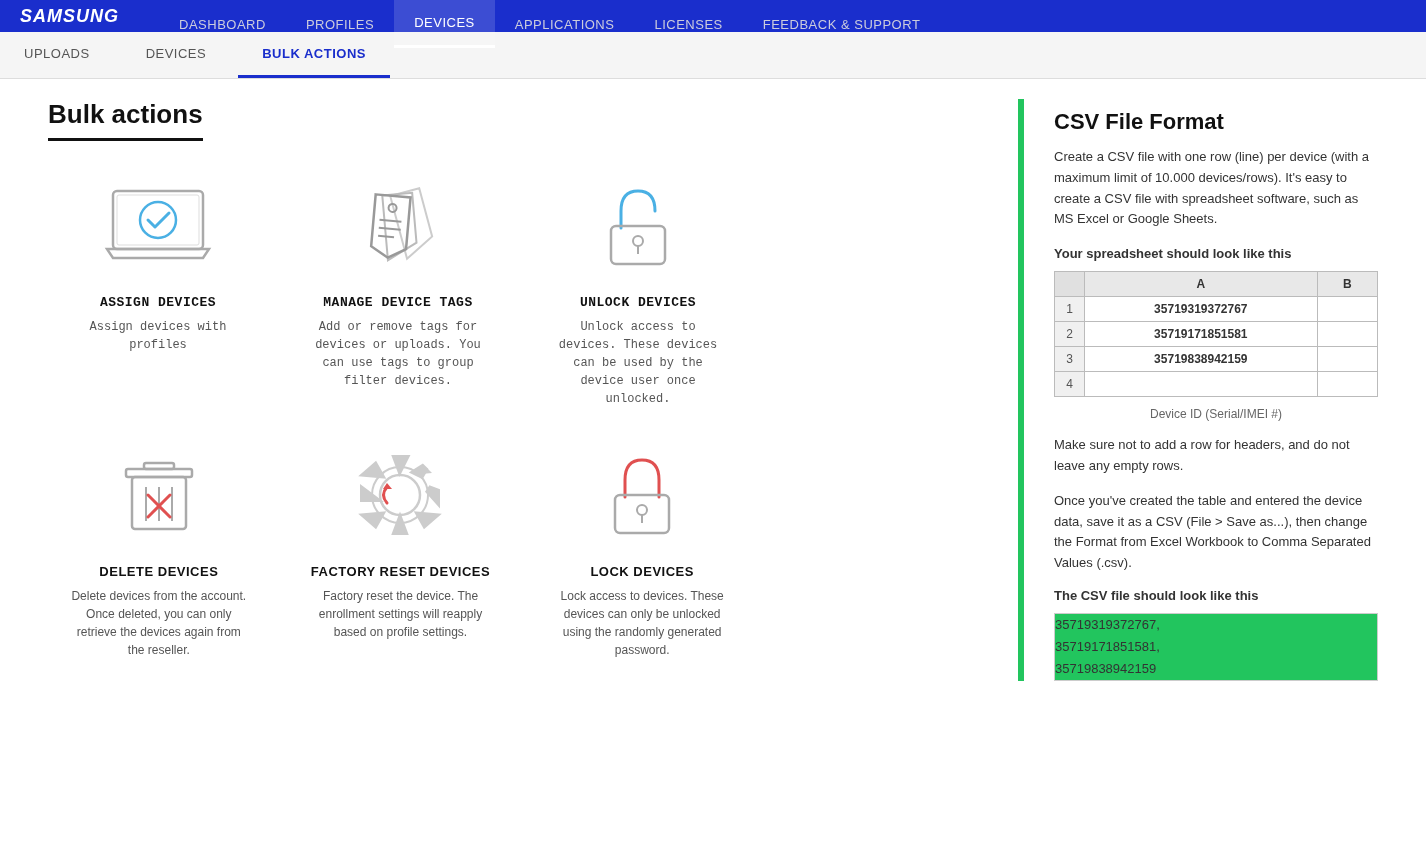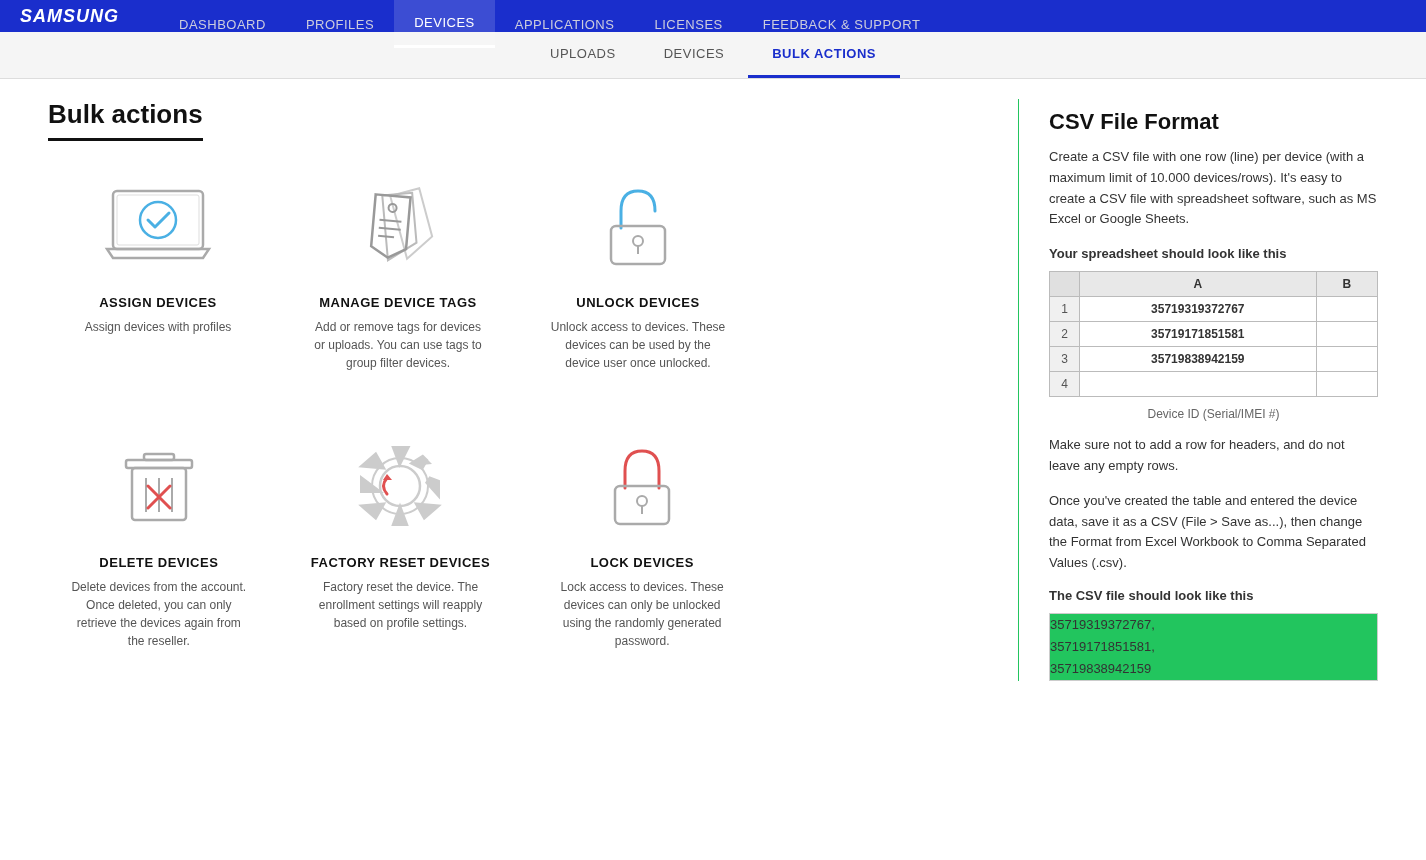--- a/index.html
+++ b/index.html
@@ -43,22 +43,22 @@
       color: #fff;
       background: rgba(255,255,255,0.15);
       border-bottom: 3px solid #fff;
     }
 
     
     .sub-nav {
       background: #f5f5f5;
       border-bottom: 1px solid #ddd;
       display: flex;
-      justify-content: center;
-      gap: 0;
+      justify-content: flex-start;
+      gap: 8px;
       padding: 0;
     }
     .sub-nav a {
       display: inline-block;
       padding: 14px 24px;
       text-decoration: none;
       color: #555;
       font-size: 13px;
       font-weight: 500;
       letter-spacing: 0.5px;
@@ -90,21 +90,22 @@
       padding-bottom: 8px;
       margin-bottom: 30px;
       display: inline-block;
     }
 
     
     .action-grid {
       display: grid;
       grid-template-columns: repeat(4, 1fr);
       gap: 42px 20px;
-      margin-bottom: 59px;
+      margin-bottom: 32px;
+      font-family: Liberation Mono, monospace;
     }
 
     .action-item {
       display: flex;
       flex-direction: column;
       align-items: center;
       text-align: center;
       cursor: pointer;
     }
 
@@ -137,21 +138,21 @@
       display: grid;
       grid-template-columns: repeat(3, 1fr);
       gap: 30px 20px;
       max-width: 75%;
     }
 
     
     .right-panel {
       width: 360px;
       min-width: 320px;
-      border-left: 1px solid #22c55e;
+      border-left: 6px solid #22c55e;
       padding-left: 30px;
       padding-top: 10px;
     }
 
     .csv-title {
       font-size: 22px;
       font-weight: bold;
       color: #111;
       margin-bottom: 12px;
     }

